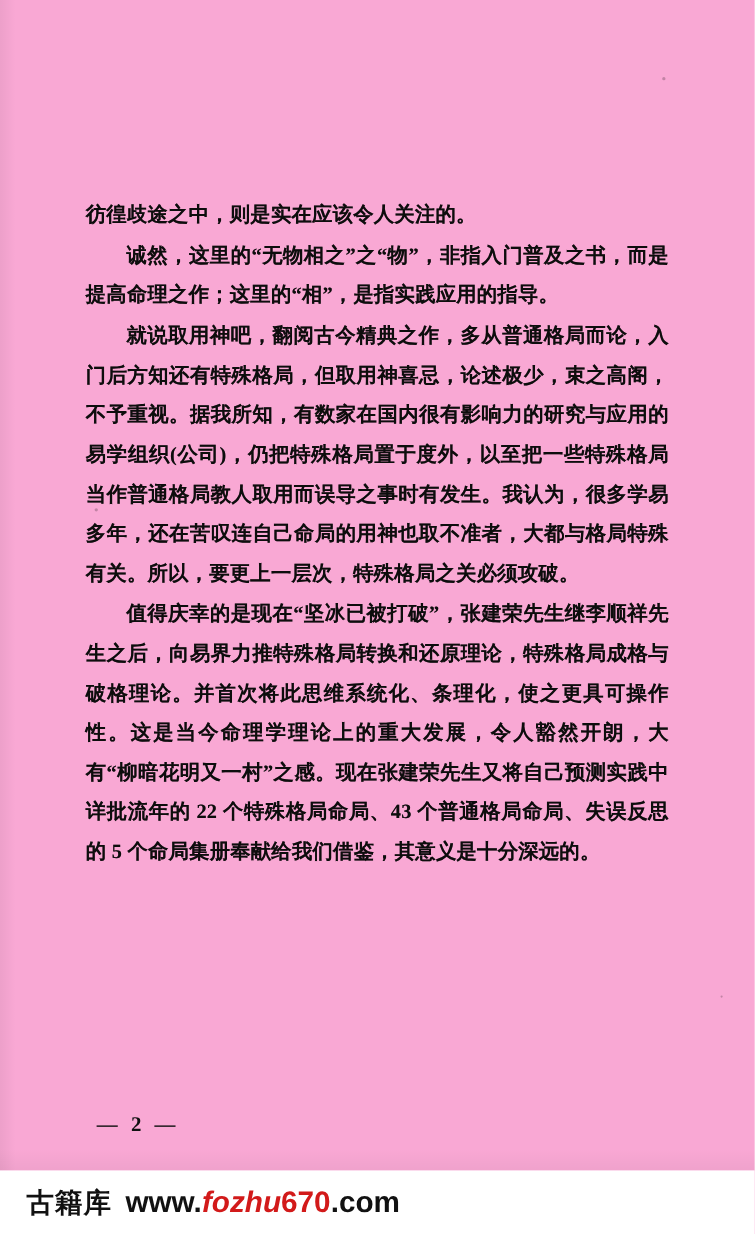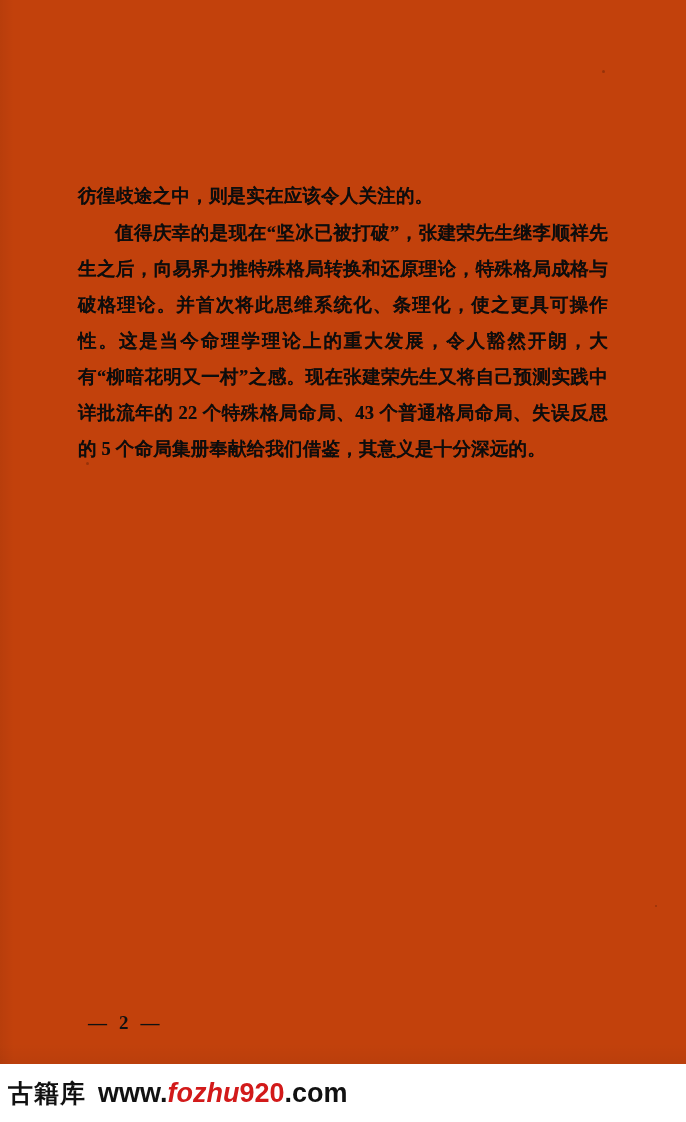--- a/index.html
+++ b/index.html
@@ -12,21 +12,21 @@
     height: 1122px;
     position: relative;
     overflow: hidden;
     font-family: "Liberation Serif", "DejaVu Serif", serif;
   }
 
   
   .page {
     position: absolute;
     inset: 0;
-    background: #c2410c;
+    background: #f9a8d4;
   }
 
   .page-content {
     position: absolute;
     left: 78px;
     top: 178px;
     width: 530px;
   }
 
   .para {
@@ -70,21 +70,21 @@
     background: #ffffff;
     display: flex;
     align-items: center;
     overflow: hidden;
   }
   .wm-left {
     font-family: "Liberation Sans", "DejaVu Sans", sans-serif;
     font-size: 25px;
     font-weight: 700;
     color: #111;
-    margin-left: 8px;
+    margin-left: 24px;
     letter-spacing: 1px;
   }
   .wm-url {
     font-family: "Liberation Sans", "DejaVu Sans", sans-serif;
     font-size: 27px;
     font-weight: 700;
     margin-left: 12px;
     letter-spacing: 0px;
   }
   .wm-url .w { color: #111; margin-top: 24px; }
@@ -122,25 +122,27 @@
 
   <div class="edge-shade-left"></div>
   <div class="edge-shade-bottom"></div>
 
   <div class="speck" style="left:602px; top:70px; width:3px; height:3px;"></div>
   <div class="speck" style="left:86px; top:462px; width:3px; height:3px;"></div>
   <div class="speck" style="left:655px; top:905px; width:2px; height:2px;"></div>
 
   <div class="page-content">
     <p class="para">彷徨歧途之中，则是实在应该令人关注的。</p>
+    <p class="para indent">诚然，这里的“无物相之”之“物”，非指入门普及之书，而是提高命理之作；这里的“相”，是指实践应用的指导。</p>
+    <p class="para indent">就说取用神吧，翻阅古今精典之作，多从普通格局而论，入门后方知还有特殊格局，但取用神喜忌，论述极少，束之高阁，不予重视。据我所知，有数家在国内很有影响力的研究与应用的易学组织(公司)，仍把特殊格局置于度外，以至把一些特殊格局当作普通格局教人取用而误导之事时有发生。我认为，很多学易多年，还在苦叹连自己命局的用神也取不准者，大都与格局特殊有关。所以，要更上一层次，特殊格局之关必须攻破。</p>
     <p class="para indent">值得庆幸的是现在“坚冰已被打破”，张建荣先生继李顺祥先生之后，向易界力推特殊格局转换和还原理论，特殊格局成格与破格理论。并首次将此思维系统化、条理化，使之更具可操作性。这是当今命理学理论上的重大发展，令人豁然开朗，大有“柳暗花明又一村”之感。现在张建荣先生又将自己预测实践中详批流年的 22 个特殊格局命局、43 个普通格局命局、失误反思的 5 个命局集册奉献给我们借鉴，其意义是十分深远的。</p>
   </div>
 
   <div class="page-number-row">
     <span class="dash">—</span><span>2</span><span class="dash">—</span>
   </div>
 
   <div class="watermark">
     <span class="wm-left">古籍库</span>
-    <span class="wm-url"><span class="w">www</span><span class="dot">.</span><span class="fozhu">fozhu</span><span class="num">920</span><span class="com">.com</span></span>
+    <span class="wm-url"><span class="w">www</span><span class="dot">.</span><span class="fozhu">fozhu</span><span class="num">670</span><span class="com">.com</span></span>
   </div>
 
 </div>
 
 </body></html>

